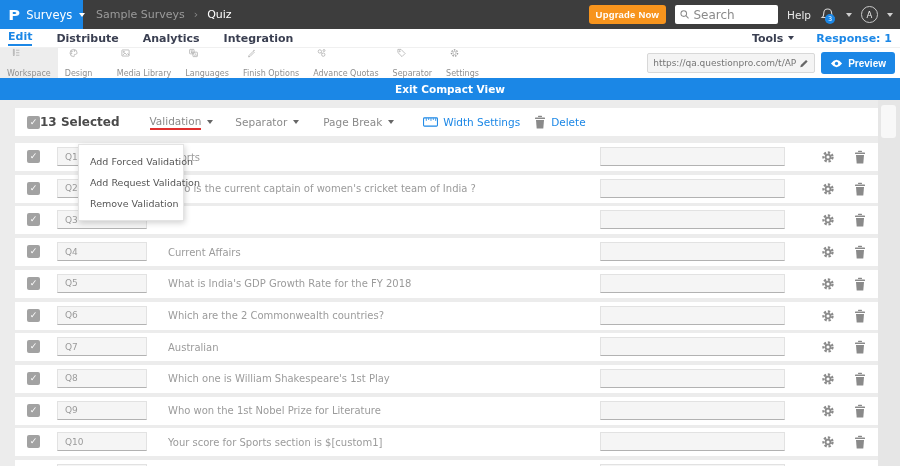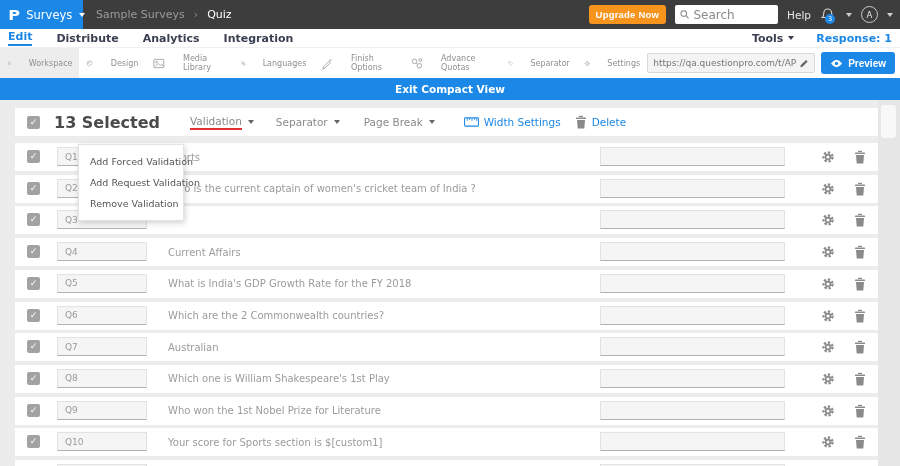--- a/index.html
+++ b/index.html
@@ -33,42 +33,42 @@
   .nav-item { color:#3a3f51; margin-left:24px; cursor:pointer; }
   .nav-item:first-child { margin-left:8px; }
   .nav-item.active { color:#1b87e6; border-bottom:2px solid #1b87e6; padding-bottom:1px; }
   .nav-right { margin-left:auto; display:flex; align-items:center; gap:22px; padding-right:8px; }
   .tools-trigger { color:#3a3f51; display:flex; align-items:center; gap:5px; cursor:pointer; }
   .tools-trigger .caret { color:#3a3f51; }
   .response-label { color:#1b87e6; }
 
   
   .toolbar { position:absolute; top:48px; left:0; right:0; height:30px; background:#fff; display:flex; align-items:stretch; z-index:18; }
-  .tool-btn { display:flex; flex-direction:row; align-items:center; justify-content:center; gap:17px; padding:0 7px; color:#8f8f8f; font-size:8px; cursor:pointer; min-width:52px; }
+  .tool-btn { display:flex; flex-direction:column; justify-content:center; gap:11px; padding:0 7px; color:#8f8f8f; font-size:8px; cursor:pointer; min-width:52px; }
   .tool-btn svg { stroke:#9b9b9b; fill:none; stroke-width:1.1; }
   .tool-btn.active { background:#ededed; }
   .toolbar-right { margin-left:auto; display:flex; align-items:center; gap:6px; padding-right:5px; }
   .url-box { width:168px; height:20px; background:#f4f4f4; border:1px solid #d8d8d8; border-radius:2px; display:flex; align-items:center; padding:0 5px; gap:3px; }
   .url-box input { border:none; outline:none; background:transparent; width:100%; font-size:9px; color:#757575; font-family:inherit; }
   .preview-btn { background:#1b87e6; border:none; border-radius:3px; color:#fff; font-size:10px; font-weight:bold; height:22px; padding:0 9px; display:flex; align-items:center; gap:5px; cursor:pointer; }
 
   
   .compact-bar { position:absolute; top:78px; left:0; right:0; height:22px; background:#1b87e6; display:flex; align-items:center; justify-content:center; z-index:17; }
   .compact-bar span { color:#fff; font-size:10.5px; font-weight:bold; cursor:pointer; }
 
   
   .content { position:absolute; top:100px; left:0; right:0; bottom:0; background:#ececec; overflow:hidden; }
   .gutter { position:absolute; right:0; top:0; width:22px; bottom:0; background:#e6e6e6; }
   .gutter-thumb { position:absolute; left:3px; top:5px; width:15px; height:33px; background:#f8f8f8; border-radius:3px; }
 
   .cbx { width:13px; height:13px; background:#a2a2a2; border-radius:2px; color:#fff; font-size:9px; line-height:13px; text-align:center; cursor:pointer; flex:none; }
 
   .bulk-bar { position:absolute; left:15px; top:8px; width:863px; height:28px; background:#fff; display:flex; align-items:center; font-size:10.5px; }
   .bulk-bar .cbx { margin-left:12px; }
-  .sel-count { margin-left:14px; color:#4a4a4a; font-weight:bold; font-size:16px; }
+  .sel-count { color:#4a4a4a; font-weight:bold; font-size:12px; }
   .bulk-menu { display:flex; align-items:center; gap:6px; color:#8a8a8a; cursor:pointer; }
   .bulk-menu .caret { color:#666; }
   .m-validation { margin-left:30px; }
   .m-validation .lbl { border-bottom:2px solid #e0302f; padding-bottom:1px; }
   .m-separator { margin-left:22px; }
   .m-pagebreak { margin-left:24px; }
   .bulk-action { display:flex; align-items:center; gap:5px; color:#1b87e6; cursor:pointer;text-align:right; }
   .a-width { margin-left:29px; }
   .a-delete { margin-left:14px; }
 

